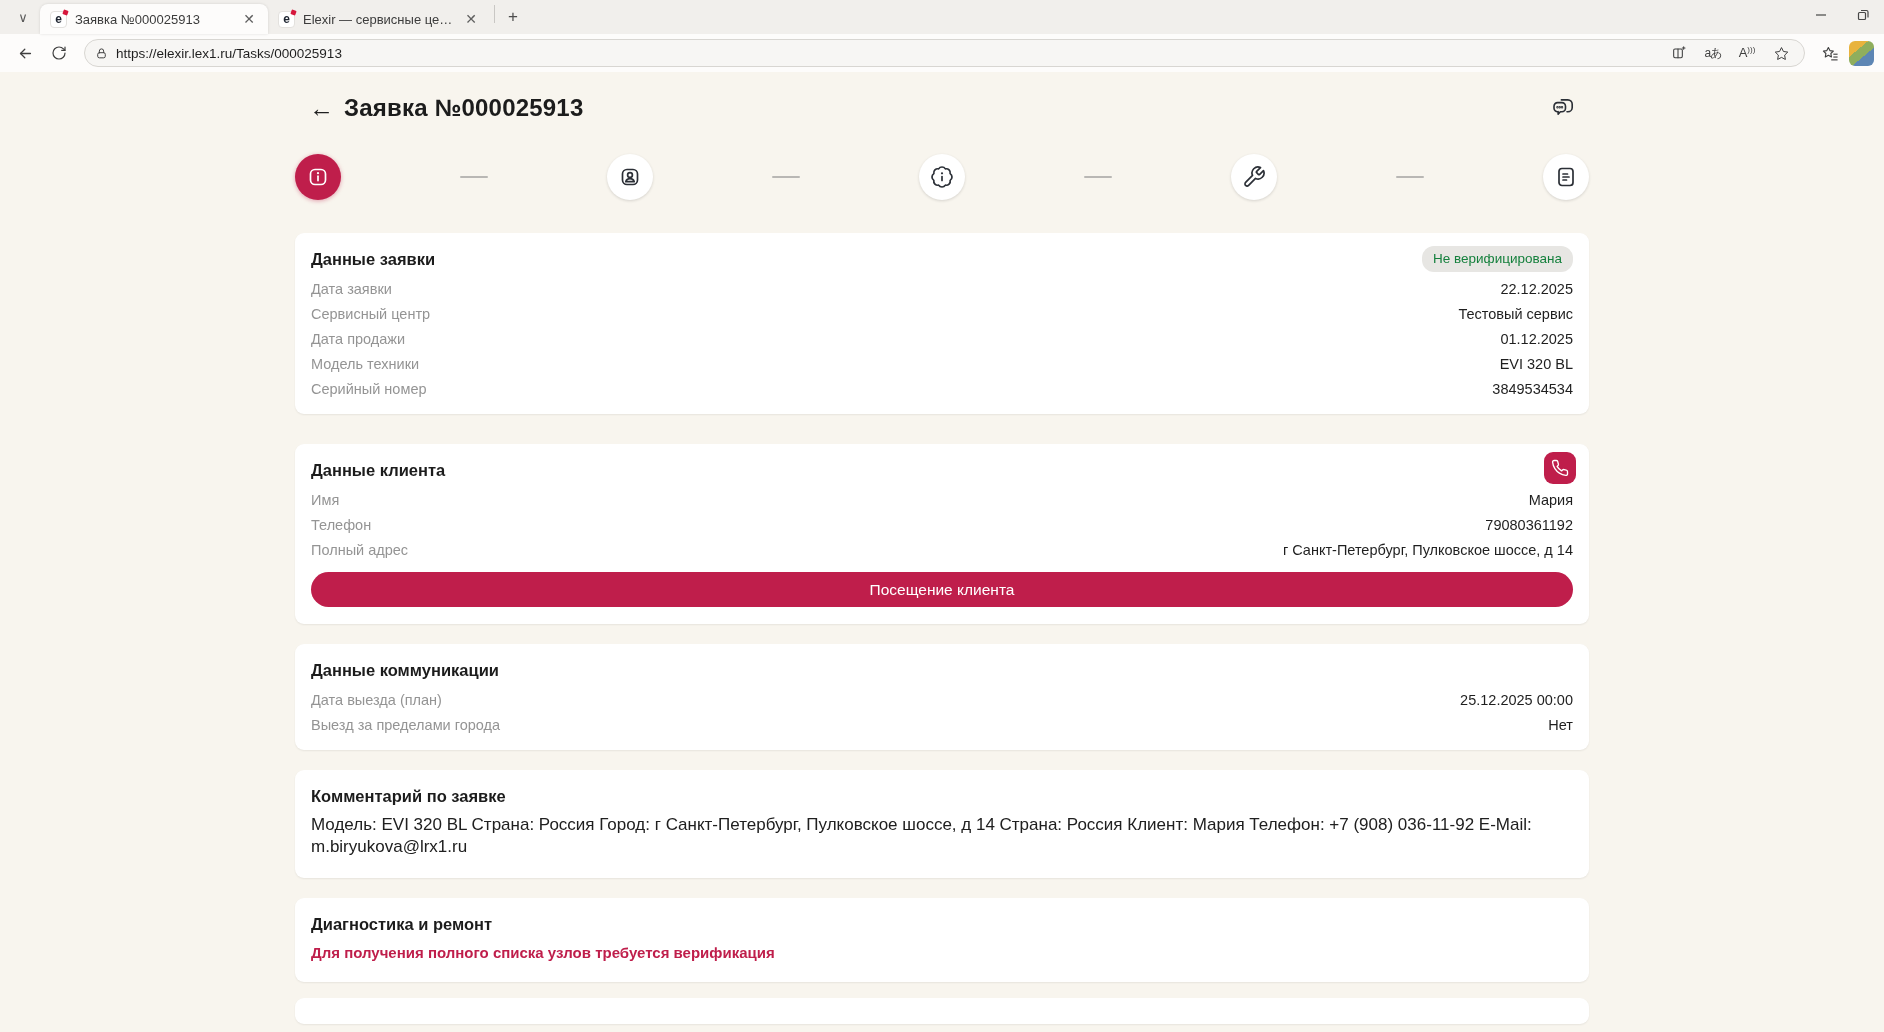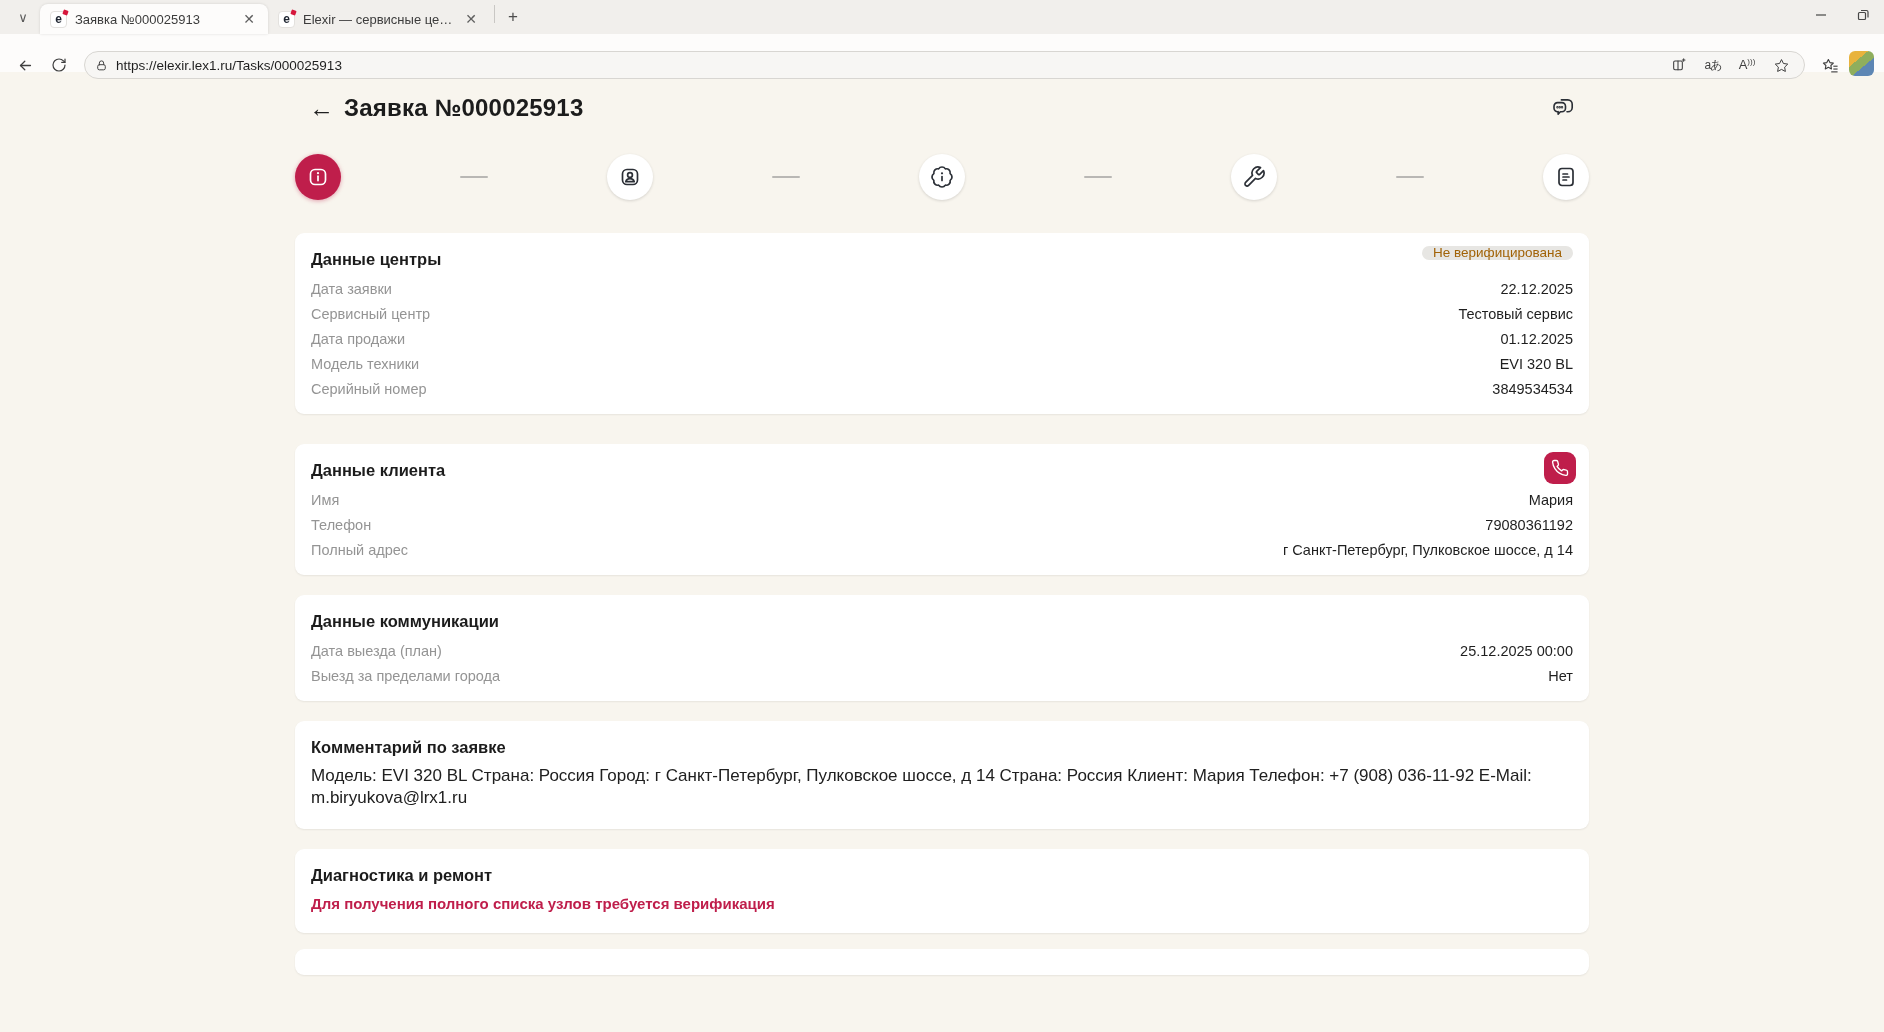--- a/index.html
+++ b/index.html
@@ -23,21 +23,21 @@
   .favicon i { position:absolute; top:-2px; right:-2px; width:5px; height:5px; background:#d6173c;
     border-radius:1px; transform:rotate(20deg); }
   .tab-divider { width:1px; height:18px; background:#c9c7c4; margin:0 4px 6px 4px; align-self:center; }
   .new-tab { width:28px; height:26px; margin-bottom:4px; background:transparent; border:none; font-size:17px;
     color:#4d4d4d; border-radius:6px; }
   .chrome-spacer { flex:1; }
   .win-controls { display:flex; align-self:flex-start; }
   .win-btn { width:42px; height:30px; display:flex; align-items:center; justify-content:center;
     background:transparent; border:none; color:#474747; }
 
-  .toolbar { height:38px; background:#fdfcfb; display:flex; padding:17px 10px; gap:4px; }
+  .toolbar { height:38px; background:#fdfcfb; display:flex; align-items:center; padding:17px 10px; gap:4px; }
   .nav-btn { width:30px; height:28px; background:transparent; border:none; border-radius:6px;
     display:flex; align-items:center; justify-content:center; color:#3f3f3f; }
   .url-pill { flex:1; height:28px; margin:0 6px; background:#f7f6f4; border:1px solid #d8d6d2;
     border-radius:14px; display:flex; align-items:center; padding:0 10px; gap:8px; }
   .url-text { flex:1; font-size:13.5px; color:#1f1f1f; white-space:nowrap; overflow:hidden; }
   .pill-icon { width:26px; height:24px; background:transparent; border:none; border-radius:5px;
     display:flex; align-items:center; justify-content:center; color:#3f3f3f; font-size:12.5px; }
   .translate-glyph { font-size:12px; color:#3f3f3f; letter-spacing:-1px; }
   .readaloud-glyph { font-size:13px; color:#3f3f3f; }
   .readaloud-glyph sup { font-size:8px; }
@@ -61,22 +61,22 @@
   .step.active { background:#bf1e4b; color:#fff; box-shadow:0 1px 4px rgba(191,30,75,.4); }
   .step-dash { width:28px; height:2.5px; background:#b9b7b4; border-radius:2px; }
 
   .card { background:#fff; border-radius:9px; box-shadow:0 1px 2px rgba(0,0,0,.07);
     padding:14px 16px 12px 16px; margin-top:20px; position:relative; }
   .card.first { margin-top:33px; }
   .card-title { font-size:16.5px; font-weight:bold; color:#1c1c1c; line-height:24px; margin-bottom:6px; }
   .row { display:flex; justify-content:space-between; align-items:baseline; line-height:25px; }
   .row .lbl { font-size:14.5px; color:#949494; }
   .row .val { font-size:14.5px; color:#1f1f1f; text-align:right; }
-  .badge { position:absolute; top:13px; right:16px; background:#e7e6e3; color:#a16207;
-    font-size:13.5px; line-height:1; padding:0 11px; border-radius:12px; }
+  .badge { position:absolute; top:13px; right:16px; background:#e7e6e3; color:#15803d;
+    font-size:13.5px; line-height:1; padding:6px 11px; border-radius:12px; }
   .phone-fab { position:absolute; top:8px; right:13px; width:32px; height:32px; border:none;
     border-radius:9px; background:#bf1e4b; color:#fff; display:flex; align-items:center; justify-content:center; }
   .visit-btn { display:block; width:100%; height:35px; margin-top:9px; margin-bottom:5px;
     background:#bf1e4b; color:#fff; border:none; border-radius:18px; font-size:15.5px;
     font-family:"Liberation Sans", sans-serif; }
   .comment-text { font-size:17px; color:#202020; line-height:22px; margin-top:4px; padding-bottom:8px; }
   .warning-text { font-size:15px; font-weight:bold; color:#bf1e4b; line-height:22px; margin-top:6px; padding-bottom:6px; }
   .card.sliver { height:26px; margin-top:16px; }
   svg { display:block; }
 </style>
@@ -237,21 +237,21 @@
             <path d="M8 3.5h8a3 3 0 0 1 3 3v11a3 3 0 0 1-3 3H8a3 3 0 0 1-3-3v-11a3 3 0 0 1 3-3z"></path>
             <line x1="9" y1="9" x2="13.5" y2="9"></line>
               <line x1="9" y1="12" x2="15" y2="12"></line>
               <line x1="9" y1="15" x2="12.5" y2="15"></line>
           </svg>
         </span>
       </button>
     </div>
 
     <div class="card first">
-      <div class="card-title">Данные центры</div>
+      <div class="card-title">Данные заявки</div>
       <span class="badge">Не верифицирована</span>
       <div class="row">
         <span class="lbl">Дата заявки</span>
         <span class="val">22.12.2025</span>
       </div>
       <div class="row">
         <span class="lbl">Сервисный центр</span>
         <span class="val">Тестовый сервис</span>
       </div>
       <div class="row">
@@ -282,20 +282,21 @@
         <span class="val">Мария</span>
       </div>
       <div class="row">
         <span class="lbl">Телефон</span>
         <span class="val">79080361192</span>
       </div>
       <div class="row">
         <span class="lbl">Полный адрес</span>
         <span class="val">г Санкт-Петербург, Пулковское шоссе, д 14</span>
       </div>
+      <button class="visit-btn">Посещение клиента</button>
     </div>
 
     <div class="card">
       <div class="card-title">Данные коммуникации</div>
       <div class="row">
         <span class="lbl">Дата выезда (план)</span>
         <span class="val">25.12.2025 00:00</span>
       </div>
       <div class="row">
         <span class="lbl">Выезд за пределами города</span>

